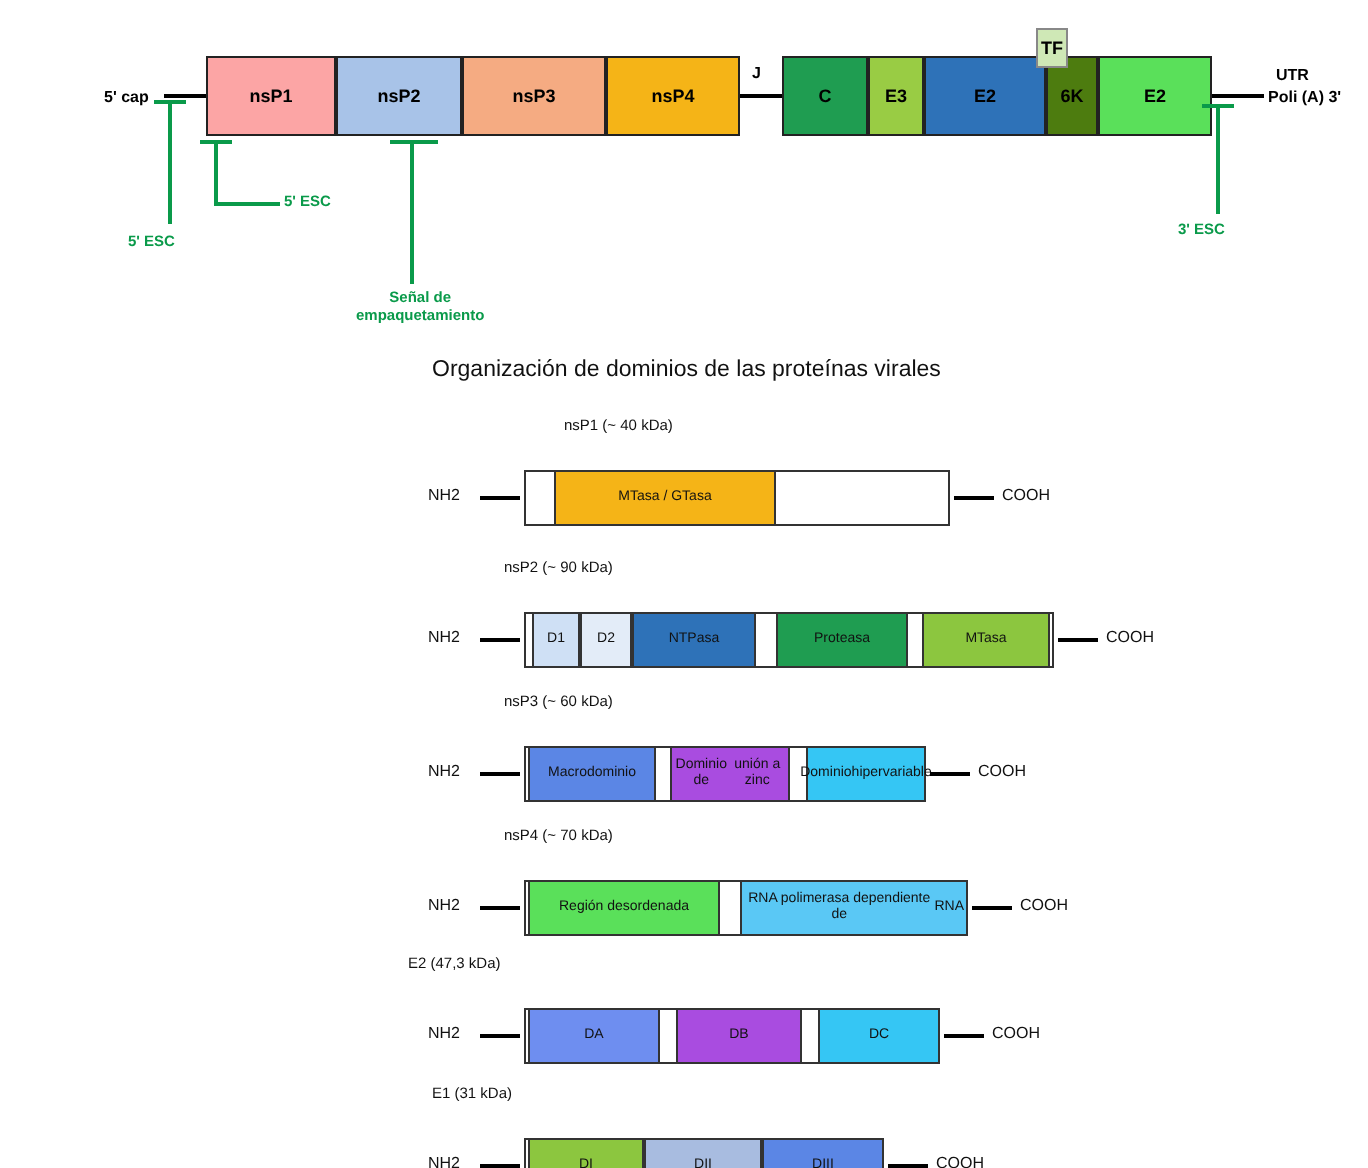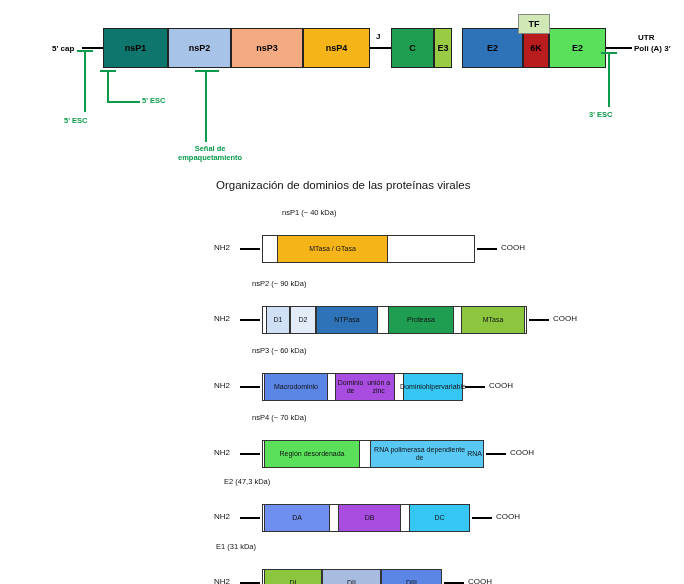--- a/index.html
+++ b/index.html
@@ -41,56 +41,56 @@
 </head>
 <body>
 
 <div id="genome-map">
 
   <div class="end-label" style="left:52px;top:44px;">5' cap</div>
   <div class="rna-line" style="left:82px;top:47px;width:24px;"></div>
   <div class="utr-label" style="left:84px;top:33px;">UTR</div>
 
   <div id="ns-genes">
-      <div class="gene-bar" style="left: 103px; width: 65px; background: #0f766e;">
+      <div class="gene-bar" style="left: 103px; width: 65px; background: #fca5a5;">
         <span class="gene-label">nsP1</span>
       </div>
       <div class="gene-bar" style="left: 168px; width: 63px; background: rgb(168, 195, 232);">
         <span class="gene-label">nsP2</span>
       </div>
       <div class="gene-bar" style="left: 231px; width: 72px; background: rgb(245, 171, 130);">
         <span class="gene-label">nsP3</span>
       </div>
       <div class="gene-bar" style="left: 303px; width: 67px; background: rgb(245, 180, 23);">
         <span class="gene-label">nsP4</span>
       </div>
     </div>
 
   <div class="rna-line" style="left:370px;top:47px;width:21px;"></div>
   <div class="jlabel" style="left:376px;top:32px;">J</div>
 
   <div id="st-genes">
       <div class="gene-bar" style="left: 391px; width: 43px; background: rgb(31, 157, 81);">
         <span class="gene-label">C</span>
       </div>
-      <div class="gene-bar" style="left: 434px; width: 18px; background: rgb(153, 204, 68);">
+      <div class="gene-bar" style="left: 434px; width: 28px; background: rgb(153, 204, 68);">
         <span class="gene-label">E3</span>
       </div>
       <div class="gene-bar" style="left: 462px; width: 61px; background: rgb(46, 114, 184);">
         <span class="gene-label">E2</span>
       </div>
-      <div class="gene-bar" style="left: 523px; width: 26px; background: #b91c1c;">
+      <div class="gene-bar" style="left: 523px; width: 26px; background: #4d7c0f;">
         <span class="gene-label">6K</span>
       </div>
       <div class="gene-bar" style="left: 549px; width: 57px; background: rgb(90, 224, 90);">
         <span class="gene-label">E2</span>
       </div>
     </div>
 
-  <div class="tf-box" style="left:518px;top:14px;width:32px;height:20px;">
+  <div class="tf-box" style="left:518px;top:14px;width:16px;height:20px;">
     <span>TF</span>
   </div>
 
   <div class="rna-line" style="left:606px;top:47px;width:26px;"></div>
   <div class="utr-label" style="left:608px;top:33px;">UTR</div>
   <div class="end-label" style="left:634px;top:44px;">Poli (A) 3'</div>
 
   <div class="ann-line" style="left:77px;top:50px;width:16px;height:2px;"></div>
   <div class="ann-line" style="left:84px;top:50px;width:2px;height:62px;"></div>
   <div class="ann-text" style="left:64px;top:116px;">5' ESC</div>
@@ -180,21 +180,21 @@
             <div>Región desordenada</div>
           </div>
           <div class="dseg" style="left: 107px; width: 114px; background: rgb(90, 200, 245);">
             <div>RNA polimerasa dependiente de</div>
             <div>RNA</div>
           </div>
         </div>
         <div class="stub" style="left: 486px; width: 20px;"></div>
         <div class="term" style="left: 510px;">COOH</div>
       </div>
-      <div class="prot-name" style="left: 224px; top: 302px;">E2 (47,3 kDa)</div>
+      <div class="prot-name" style="left: 204px; top: 302px;">E2 (47,3 kDa)</div>
       <div class="prot-row" style="left: 0px; top: 329px; width: 684px;">
         <div class="term" style="left: 214px;">NH2</div>
         <div class="stub" style="left: 240px; width: 20px;"></div>
         <div class="dbar" style="left: 262px; width: 208px;">
           <div class="dseg" style="left: 1px; width: 66px; background: rgb(110, 142, 240);">
             <div>DA</div>
           </div>
           <div class="dseg" style="left: 75px; width: 63px; background: rgb(169, 76, 224);">
             <div>DB</div>
           </div>

